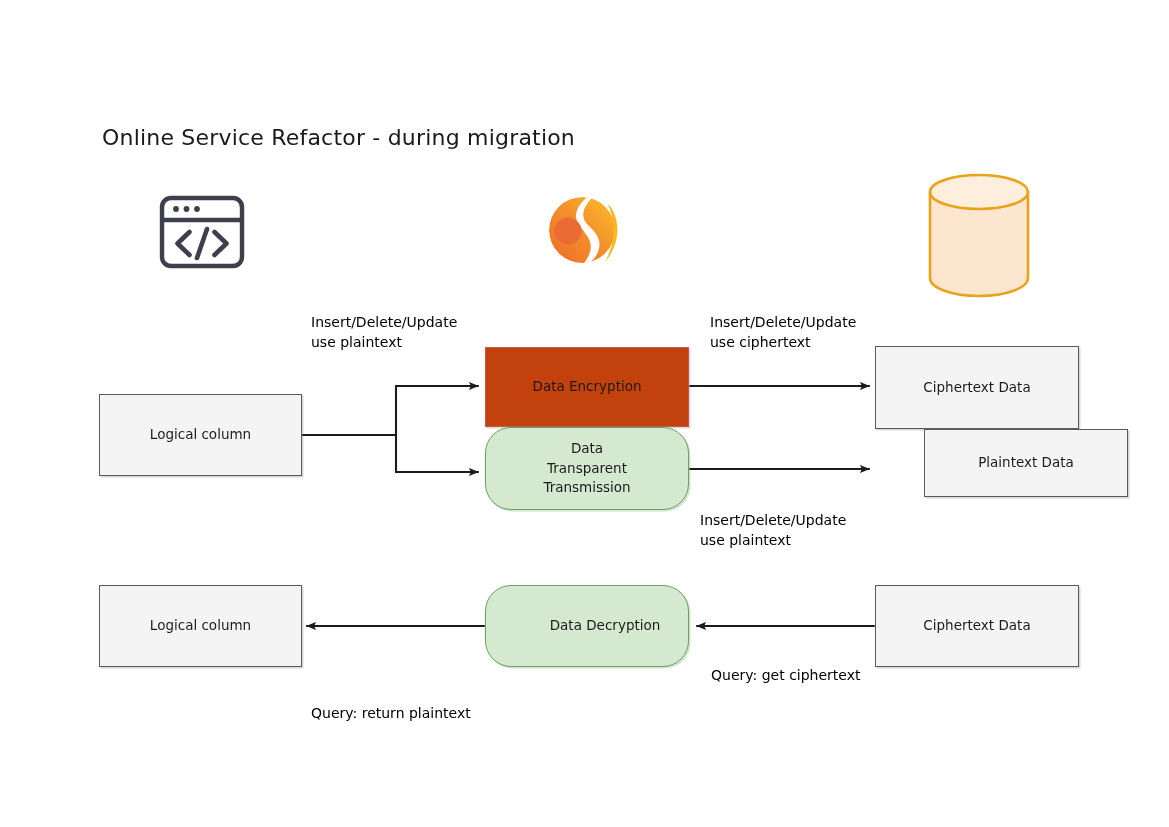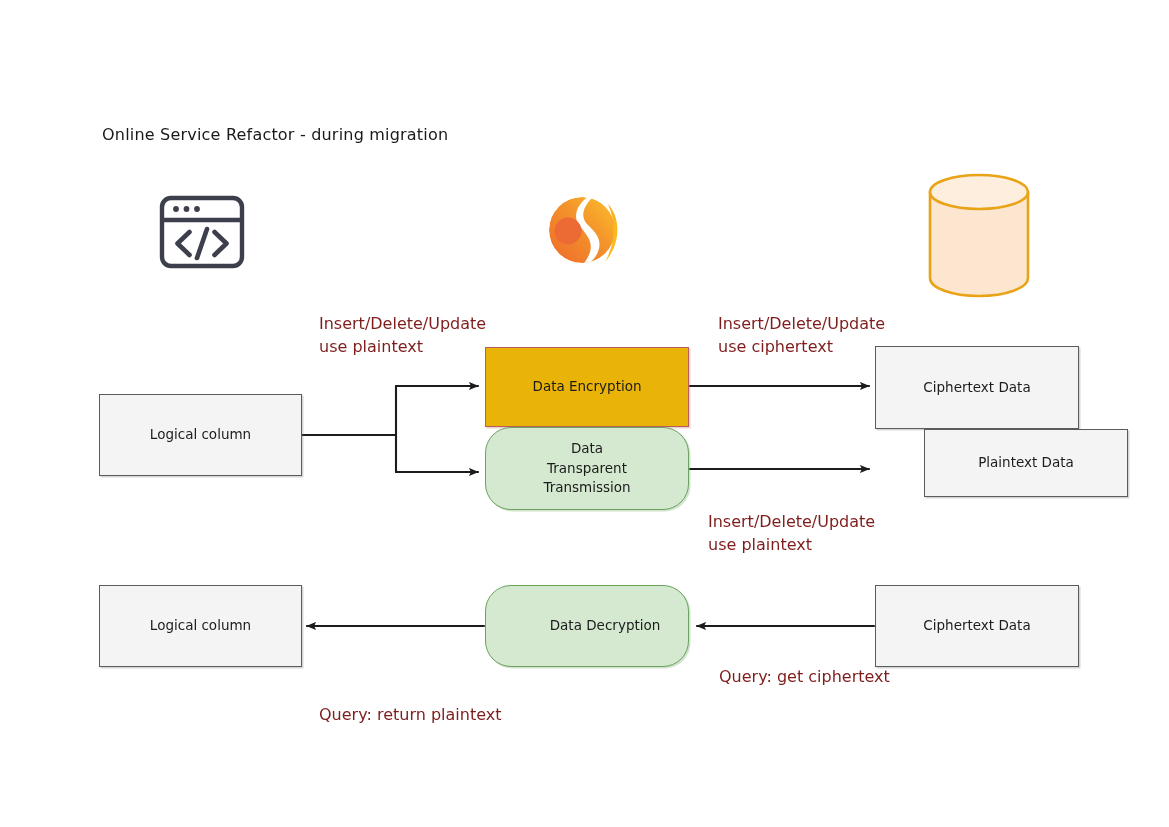--- a/index.html
+++ b/index.html
@@ -19,21 +19,21 @@
     left: 0; top: 0;
     width: 1169px;
     height: 827px;
   }
   .abs { position: absolute; }
 
   
   .diagram-title {
     left: 102px;
     top: 125px;
-    font-size: 16px;
+    font-size: 22px;
     color: #1a1a1a;
     letter-spacing: 0.2px;
     white-space: nowrap;
   }
 
   
   .node {
     box-sizing: border-box;
     display: flex;
     align-items: center;
@@ -44,39 +44,38 @@
     color: #1c1c1c;
     border: 1.6px solid #5f5f5f;
   }
   .node-gray {
     background: #f4f4f4;
     border-color: #5b5b5b;
     box-shadow: 1.5px 1.5px 0 rgba(120,120,120,0.30);
     align-items: center;
   }
   .node-pink {
-    background: #eab308;
+    background: #c2410c;
     border-color: #b85c5c;
     box-shadow: 1.5px 1.5px 0 rgba(184,92,92,0.28);
     align-items: center;
   }
   .node-green {
     background: #d4e9d0;
     border-color: #69a35e;
     box-shadow: 1.5px 1.5px 0 rgba(105,163,94,0.30);
     border-radius: 26px;
   }
 
   
   .edge-label {
-    font-size: 16px;
+    font-size: 14px;
     line-height: 1.42;
-    color: #7f1d1d;
+    color: #000000;
     white-space: pre-line;
-    margin-left: 8px;
   }
 
   
   .icon-wrap { line-height: 0; }
 </style>
 </head>
 <body>
 
 <svg id="canvas" viewBox="0 0 1169 827" xmlns="http://www.w3.org/2000/svg">
   <defs>

